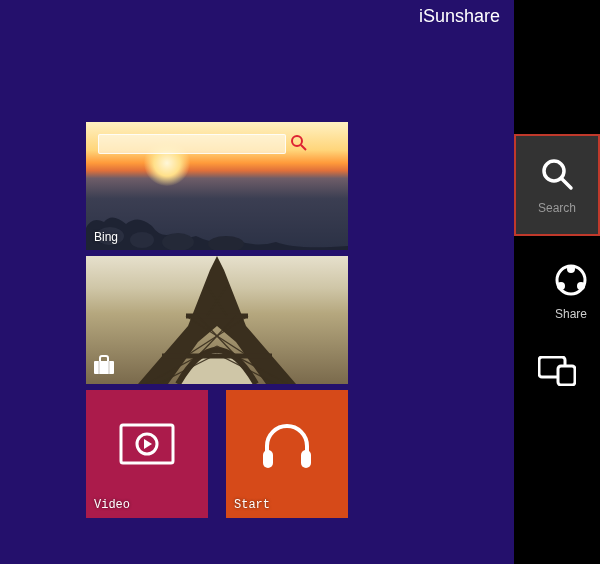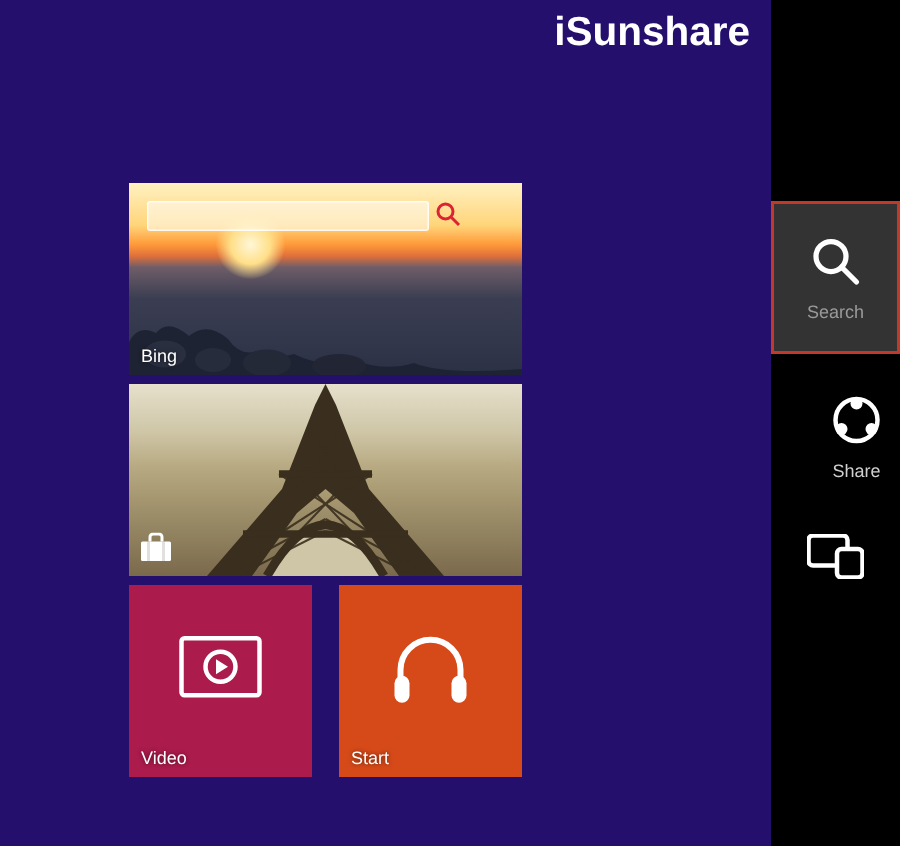--- a/index.html
+++ b/index.html
@@ -8,22 +8,22 @@
   .main {
     flex: 1;
     position: relative;
     height: 100%;
   }
   .username {
     position: absolute;
     top: 6px;
     right: 14px;
     color: #ffffff;
-    font-size: 27px;
-    font-weight: 700;
+    font-size: 18px;
+    font-weight: 400;
   }
   .tiles {
     position: absolute;
     left: 86px;
     top: 122px;
     width: 262px;
   }
   .tile {
     position: relative;
     color: #fff;
@@ -77,21 +77,21 @@
   
   .travel { width:262px; height:128px; margin-top:6px; }
   .travel-bg {
     position:absolute; inset:0;
     background: linear-gradient(to bottom, #e6e0cc 0%, #cfc6a7 25%, #b5a77e 45%, #7a6a4c 100%);
   }
   .eiffel {
     position:absolute; left:0; right:0; bottom:0; top:0;
   }
   
-  .row-small { display:flex; gap:18px; margin-top:6px; }
+  .row-small { display:flex; gap:18px; margin-top:6px;font-family:Liberation Mono, monospace; }
   .video { width:128px; height:128px; background:#ab1b4b; }
   .music { width:128px; height:128px; background:#d64a19; }
 
   
   .charms {
     width: 86px;
     height: 100%;
     background: #000000;
     display: flex;
     flex-direction: column;

